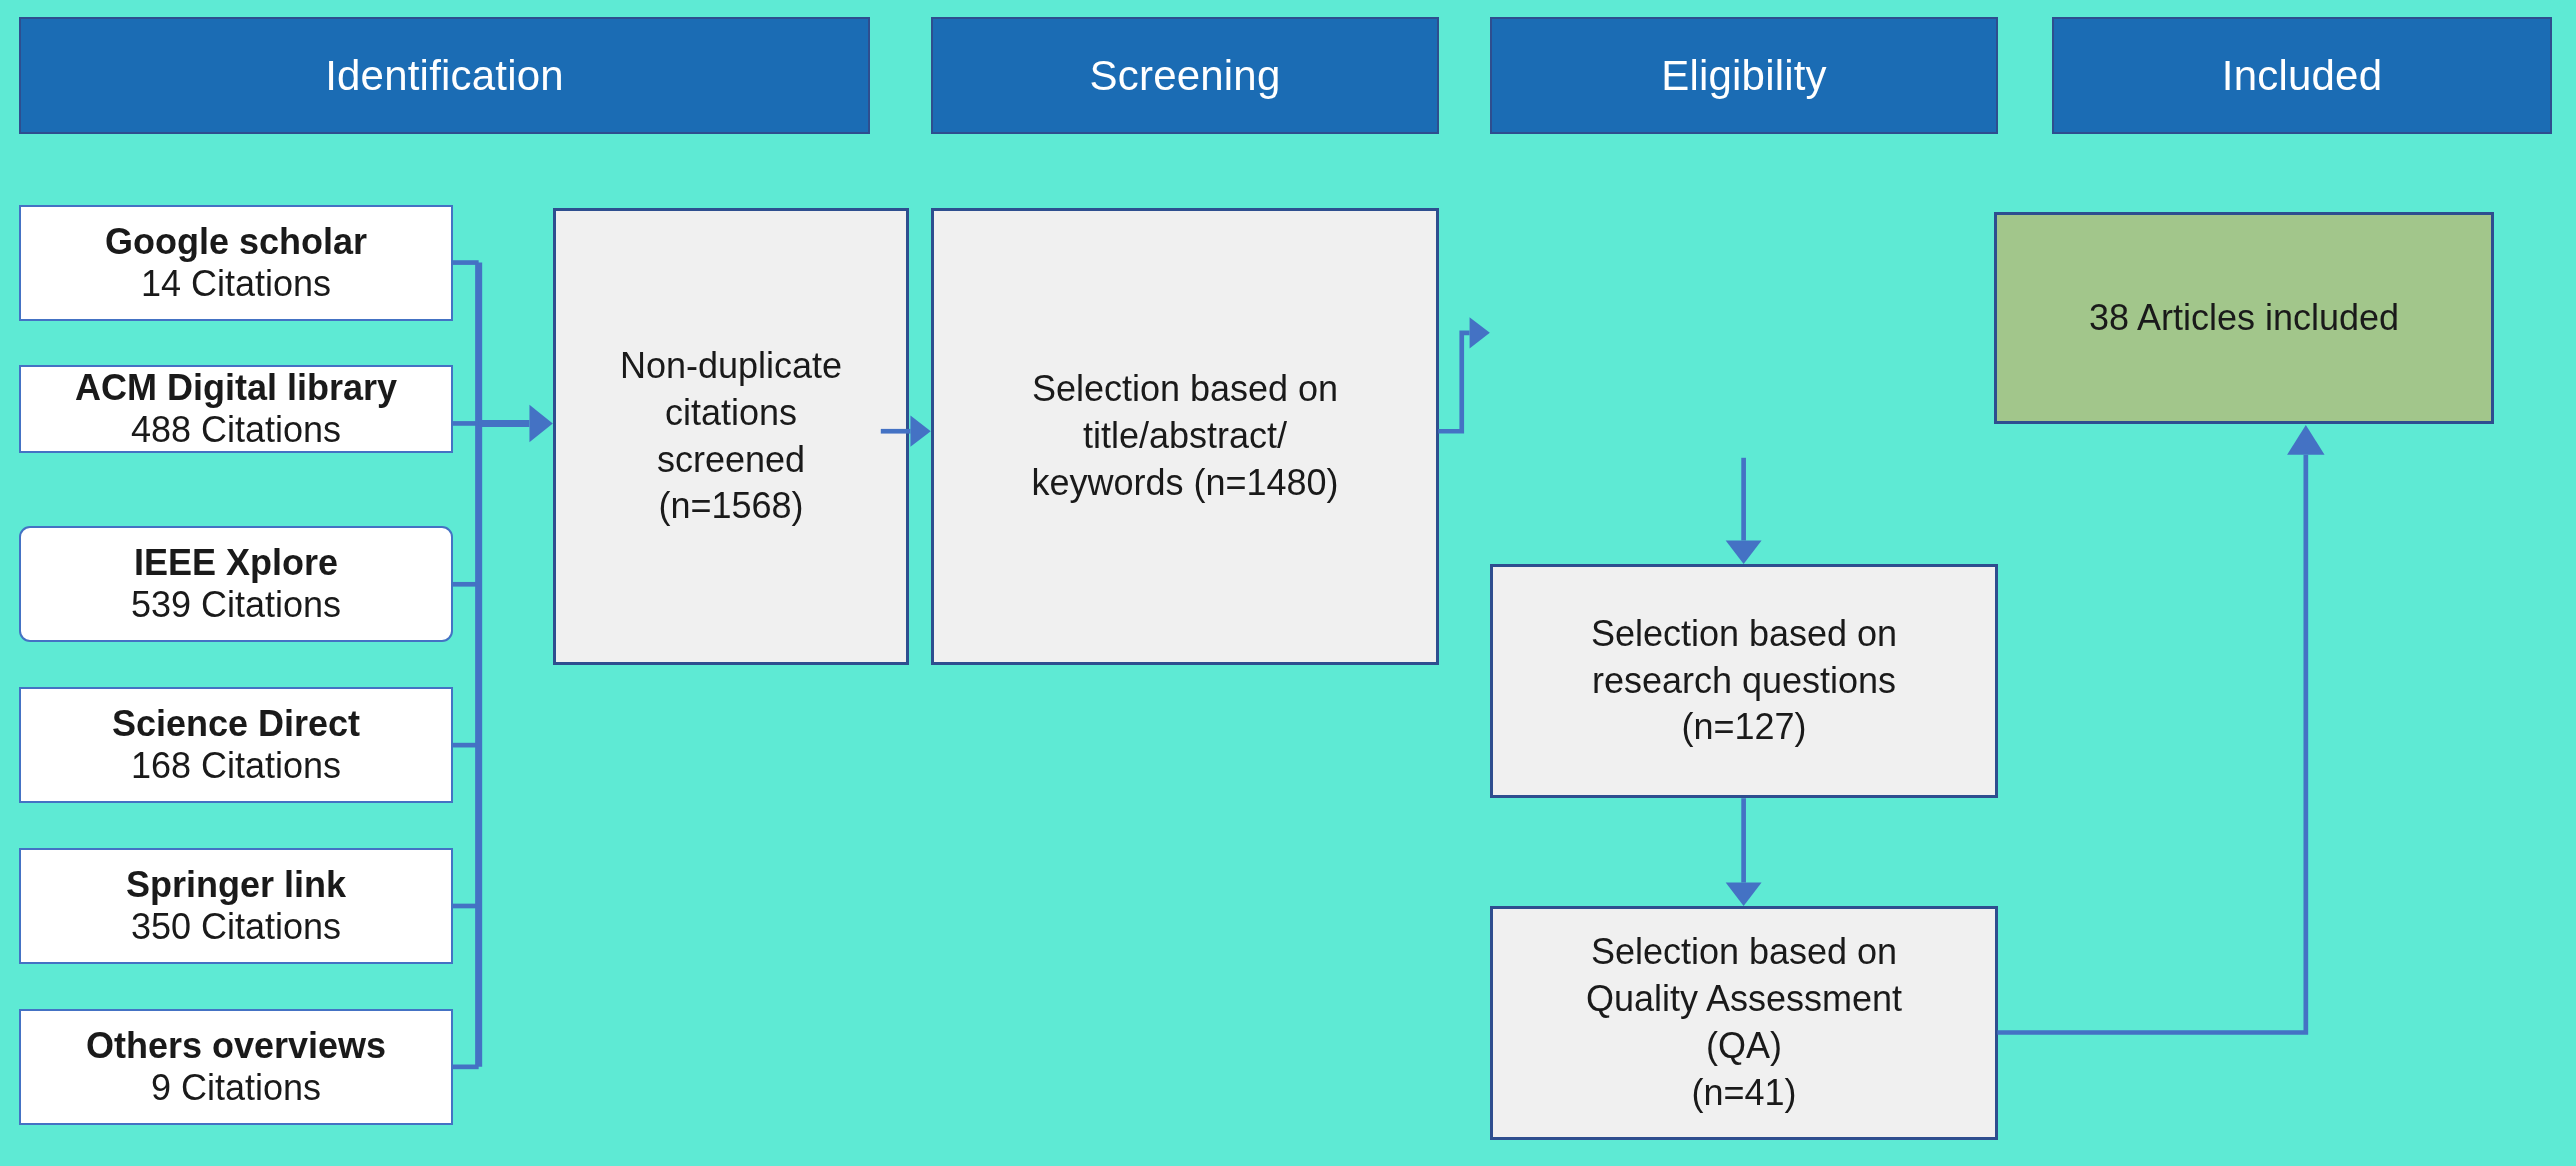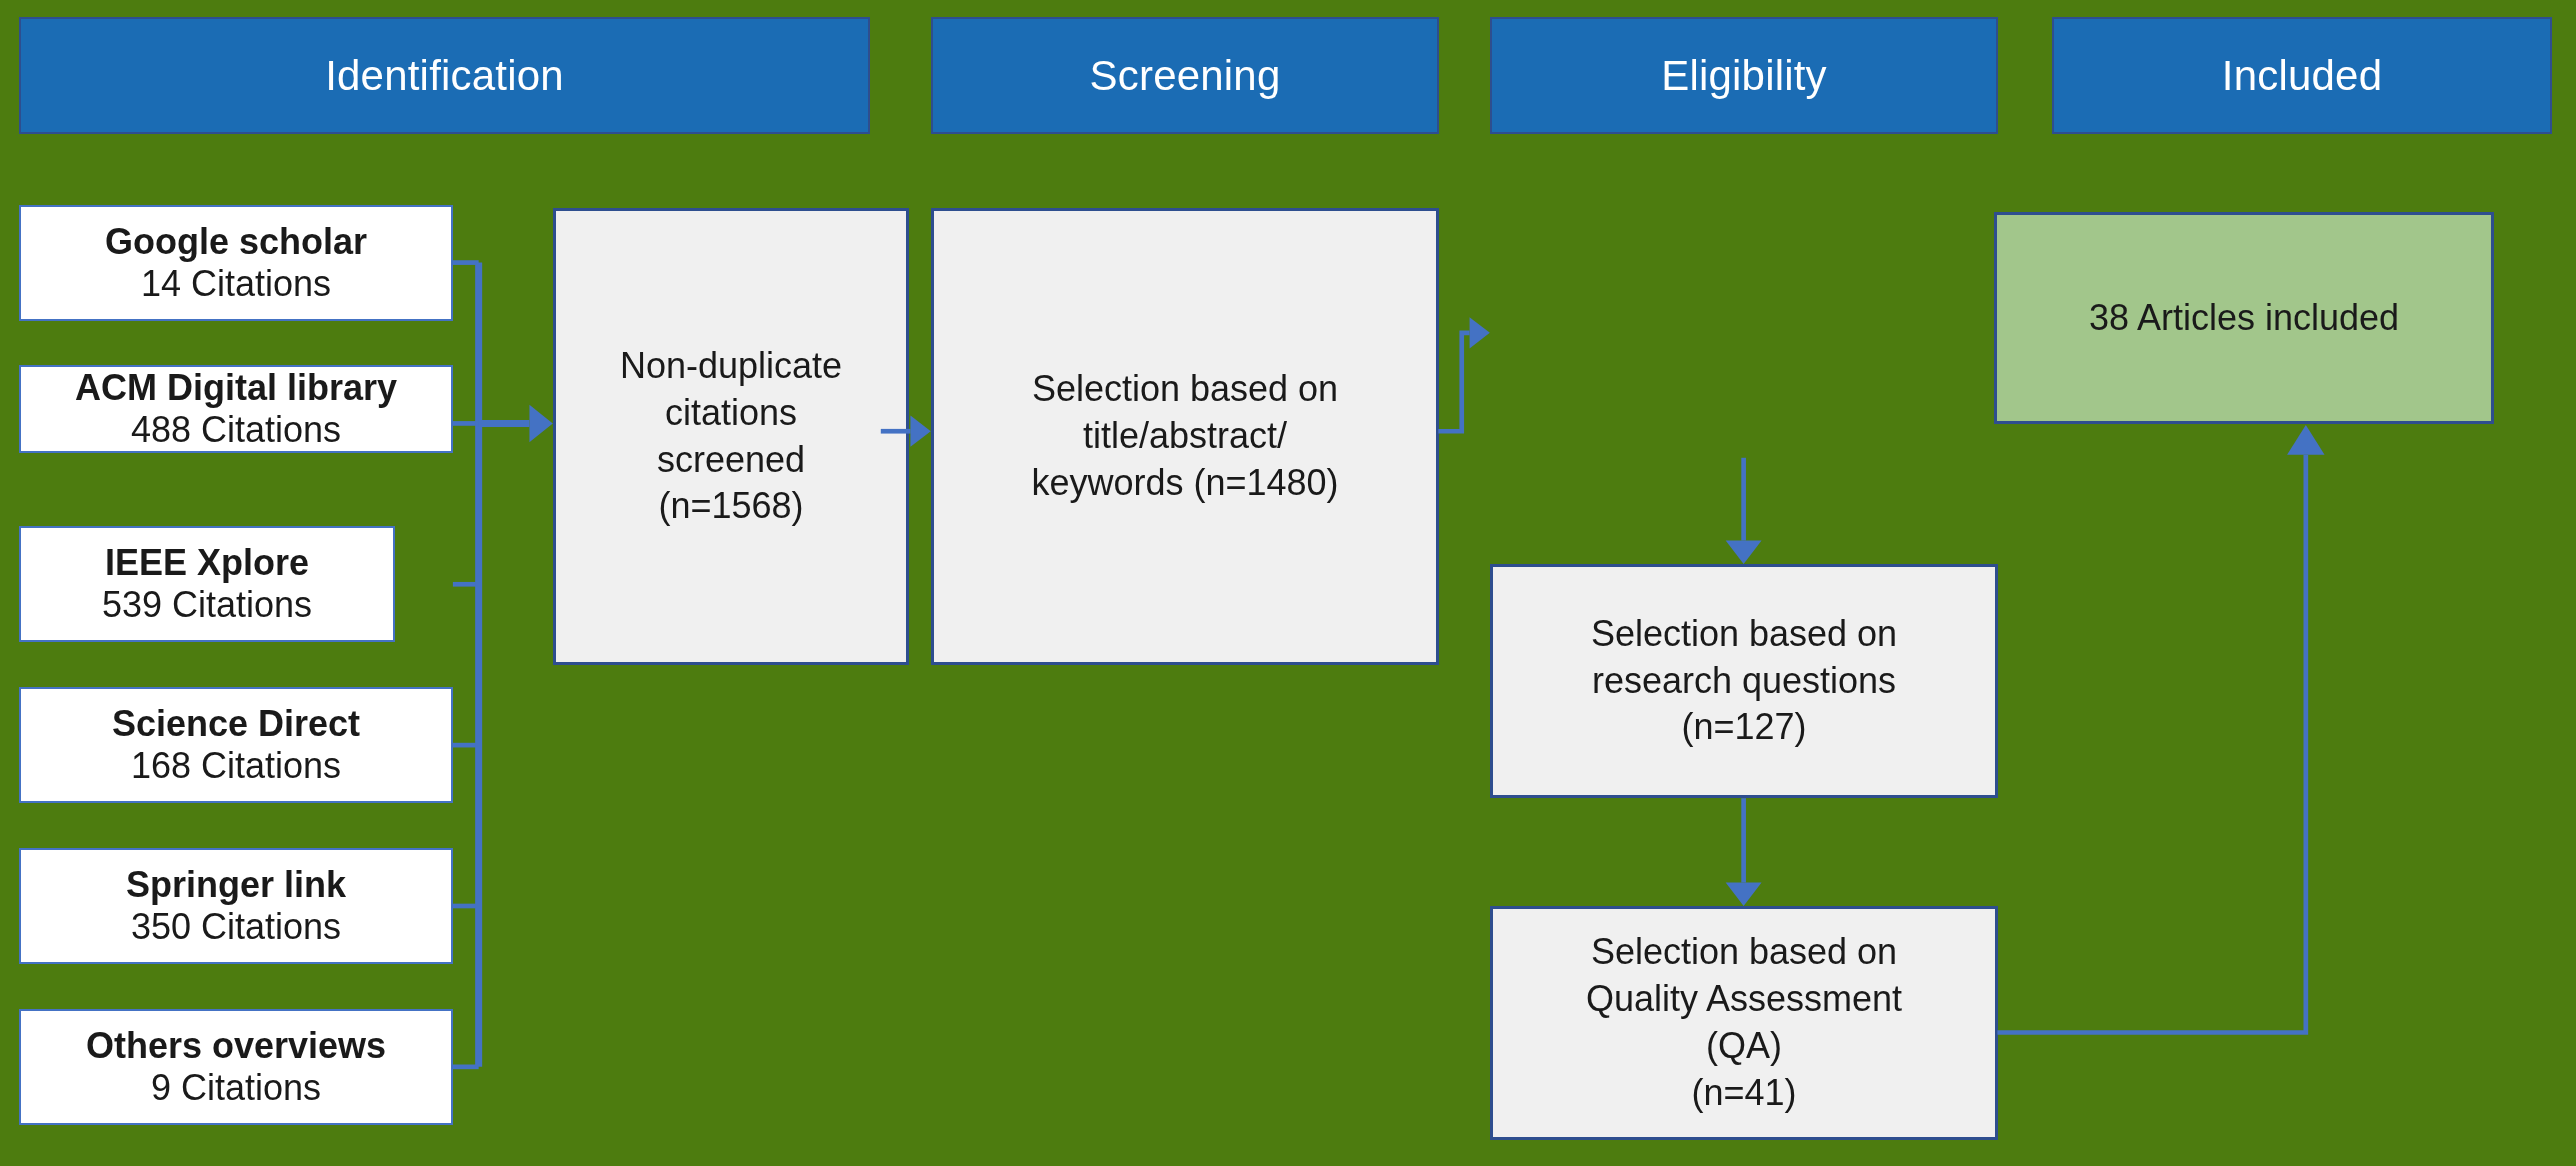--- a/index.html
+++ b/index.html
@@ -5,21 +5,21 @@
 <style>
   html, body {
     margin: 0;
     padding: 0;
     background: #ffffff;
   }
   #stage {
     position: relative;
     width: 2576px;
     height: 1167px;
-    background: #4d7c0f;
+    background: #5eead4;
     font-family: "Liberation Sans", sans-serif;
     overflow: hidden;
   }
 
   
   .phase-header {
     position: absolute;
     background: #1B6CB4;
     border: 2.3px solid #2E4E8F;
     color: #ffffff;
@@ -111,21 +111,21 @@
   <div class="node src-box" style="left:19px; top:205px; width:434px; height:116px;">
     <span class="src-name">Google scholar</span>
     <span class="src-count">14 Citations</span>
   </div>
 
   <div class="node src-box" style="left:19px; top:365px; width:434px; height:88px;">
     <span class="src-name">ACM Digital library</span>
     <span class="src-count">488 Citations</span>
   </div>
 
-  <div class="node src-box" style="left:19px; top:526px; width:376px; height:116px;">
+  <div class="node src-box" style="left:19px; top:526px; width:434px; height:116px;border-radius:11px;">
     <span class="src-name">IEEE Xplore</span>
     <span class="src-count">539 Citations</span>
   </div>
 
   <div class="node src-box" style="left:19px; top:687px; width:434px; height:116px;">
     <span class="src-name">Science Direct</span>
     <span class="src-count">168 Citations</span>
   </div>
 
   <div class="node src-box" style="left:19px; top:848px; width:434px; height:116px;">

